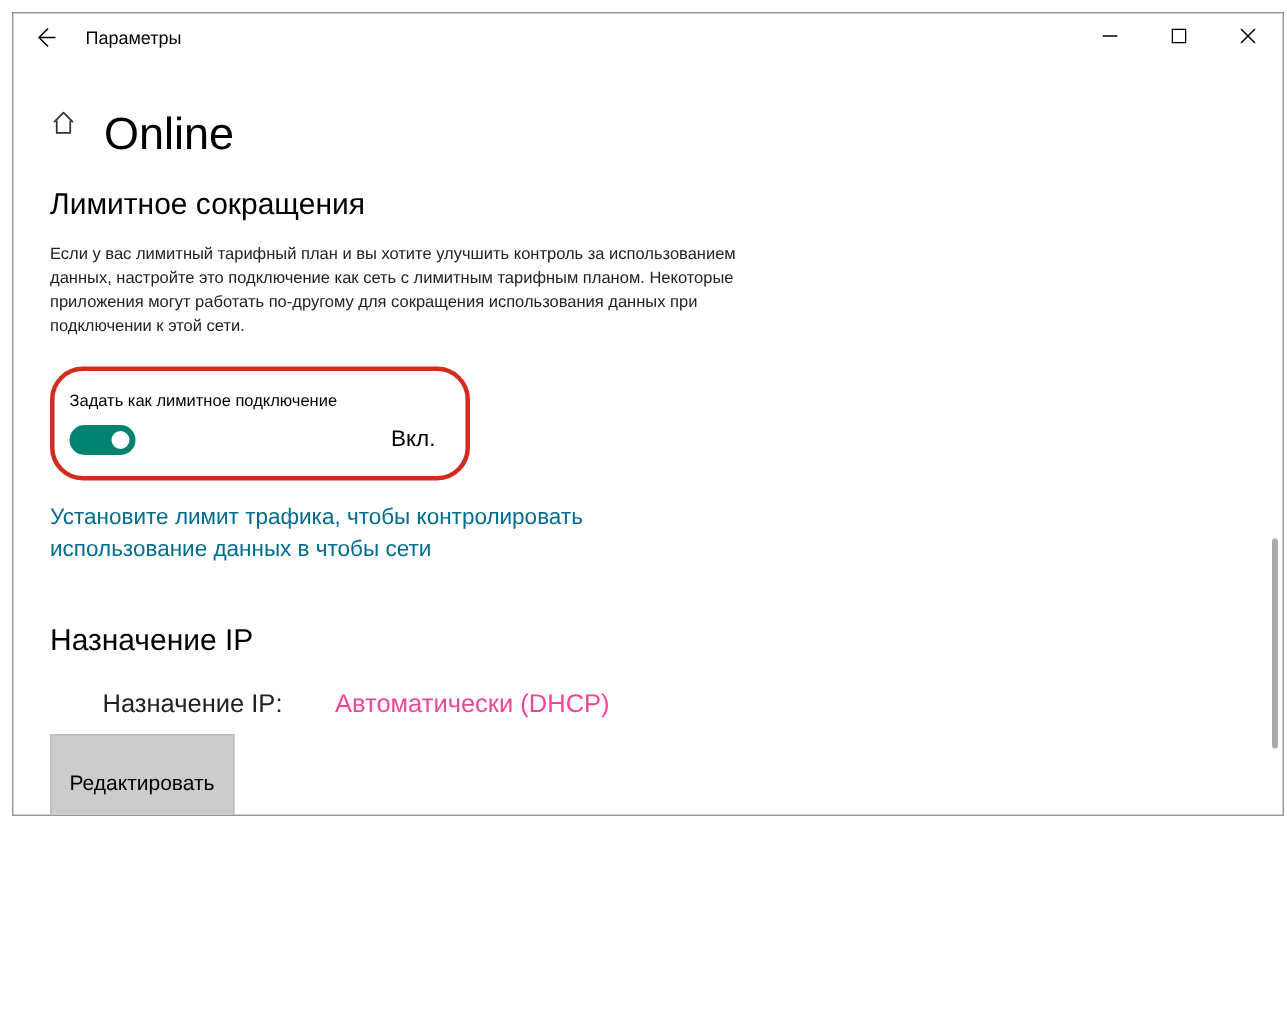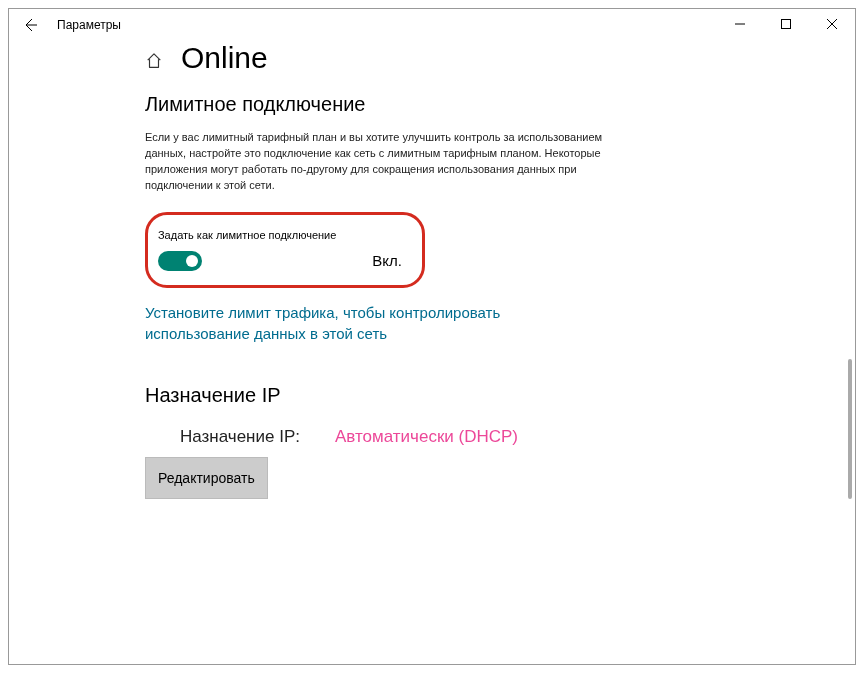--- a/index.html
+++ b/index.html
@@ -10,27 +10,27 @@
     }
     body {
       background: #fff;
       width: 858px;
       height: 673px;
       overflow: hidden;
       position: relative;
     }
     .window {
       width: 848px;
-      height: 657px;
+      height: 536px;
       margin: 8px 0 0 8px;
       border: 1px solid #999;
       background: #fff;
       position: relative;
       display: flex;
-      flex-direction: row;
+      flex-direction: column;
     }
     .titlebar {
       height: 32px;
       display: flex;
       align-items: center;
       padding-left: 6px;
       font-size: 12px;
       color: #000;
     }
     .back-btn {
@@ -61,21 +61,21 @@
       font-size: 10px;
     }
     .content {
       flex: 1;
       padding: 8px 24px 24px 24px;
       overflow-y: auto;
       position: relative;
     }
     .page-header {
       display: flex;
-      align-items: flex-end;
+      align-items: flex-start;
       margin-bottom: 18px;
       margin-top: 24px;
     }
     .home-icon {
       font-size: 18px;
       margin-right: 18px;
       color: #333;
     }
     .page-title {
       font-size: 30px;
@@ -155,21 +155,21 @@
     .ip-label {
       width: 190px;
       color: #222;
     }
     .ip-value {
       color: #ec4899;
     }
     .edit-btn {
       background: #ccc;
       border: 1px solid #bbb;
-      padding: 12px 12px;
+      padding: 23px 12px;
       font-size: 14px;
       cursor: pointer;
       color: #000;
     }
     .scrollbar {
       position: absolute;
       right: 3px;
       top: 350px;
       width: 4px;
       height: 140px;
@@ -214,36 +214,36 @@
     
     <div class="page-header">
       <span class="home-icon">
         <svg width="18" height="18" viewBox="0 0 20 20">
             <path d="M3 9 L10 2 L17 9 M5 8 L5 17 L15 17 L15 8" stroke="#333" stroke-width="1.3" fill="none" stroke-linejoin="round"></path>
           </svg>
       </span>
       <h1 class="page-title">Online</h1>
     </div>
 
-    <h2 class="section-heading top">Лимитное подключение</h2>
+    <h2 class="section-heading top">Лимитное сокращения</h2>
     
     <p class="body-text">Если у вас лимитный тарифный план и вы хотите улучшить контроль за использованием данных, настройте это подключение как сеть с лимитным тарифным планом. Некоторые приложения могут работать по-другому для сокращения использования данных при подключении к этой сети.</p>
 
     <div class="highlight-box">
       <div class="toggle-label">Задать как лимитное подключение</div>
       <div class="toggle-row">
         <div class="toggle">
           <div class="toggle-knob"></div>
         </div>
         <span class="toggle-state">Вкл.</span>
       </div>
     </div>
 
 
-    <div class="link-text">Установите лимит трафика, чтобы контролировать использование данных в этой сеть</div>
+    <div class="link-text">Установите лимит трафика, чтобы контролировать использование данных в чтобы сети</div>
 
     <h2 class="ip-section-heading">Назначение IP</h2>
 
     <div class="ip-row">
       <div class="ip-label">Назначение IP:</div>
       <div class="ip-value">Автоматически (DHCP)</div>
     </div>
 
     <button class="edit-btn">Редактировать</button>
 

